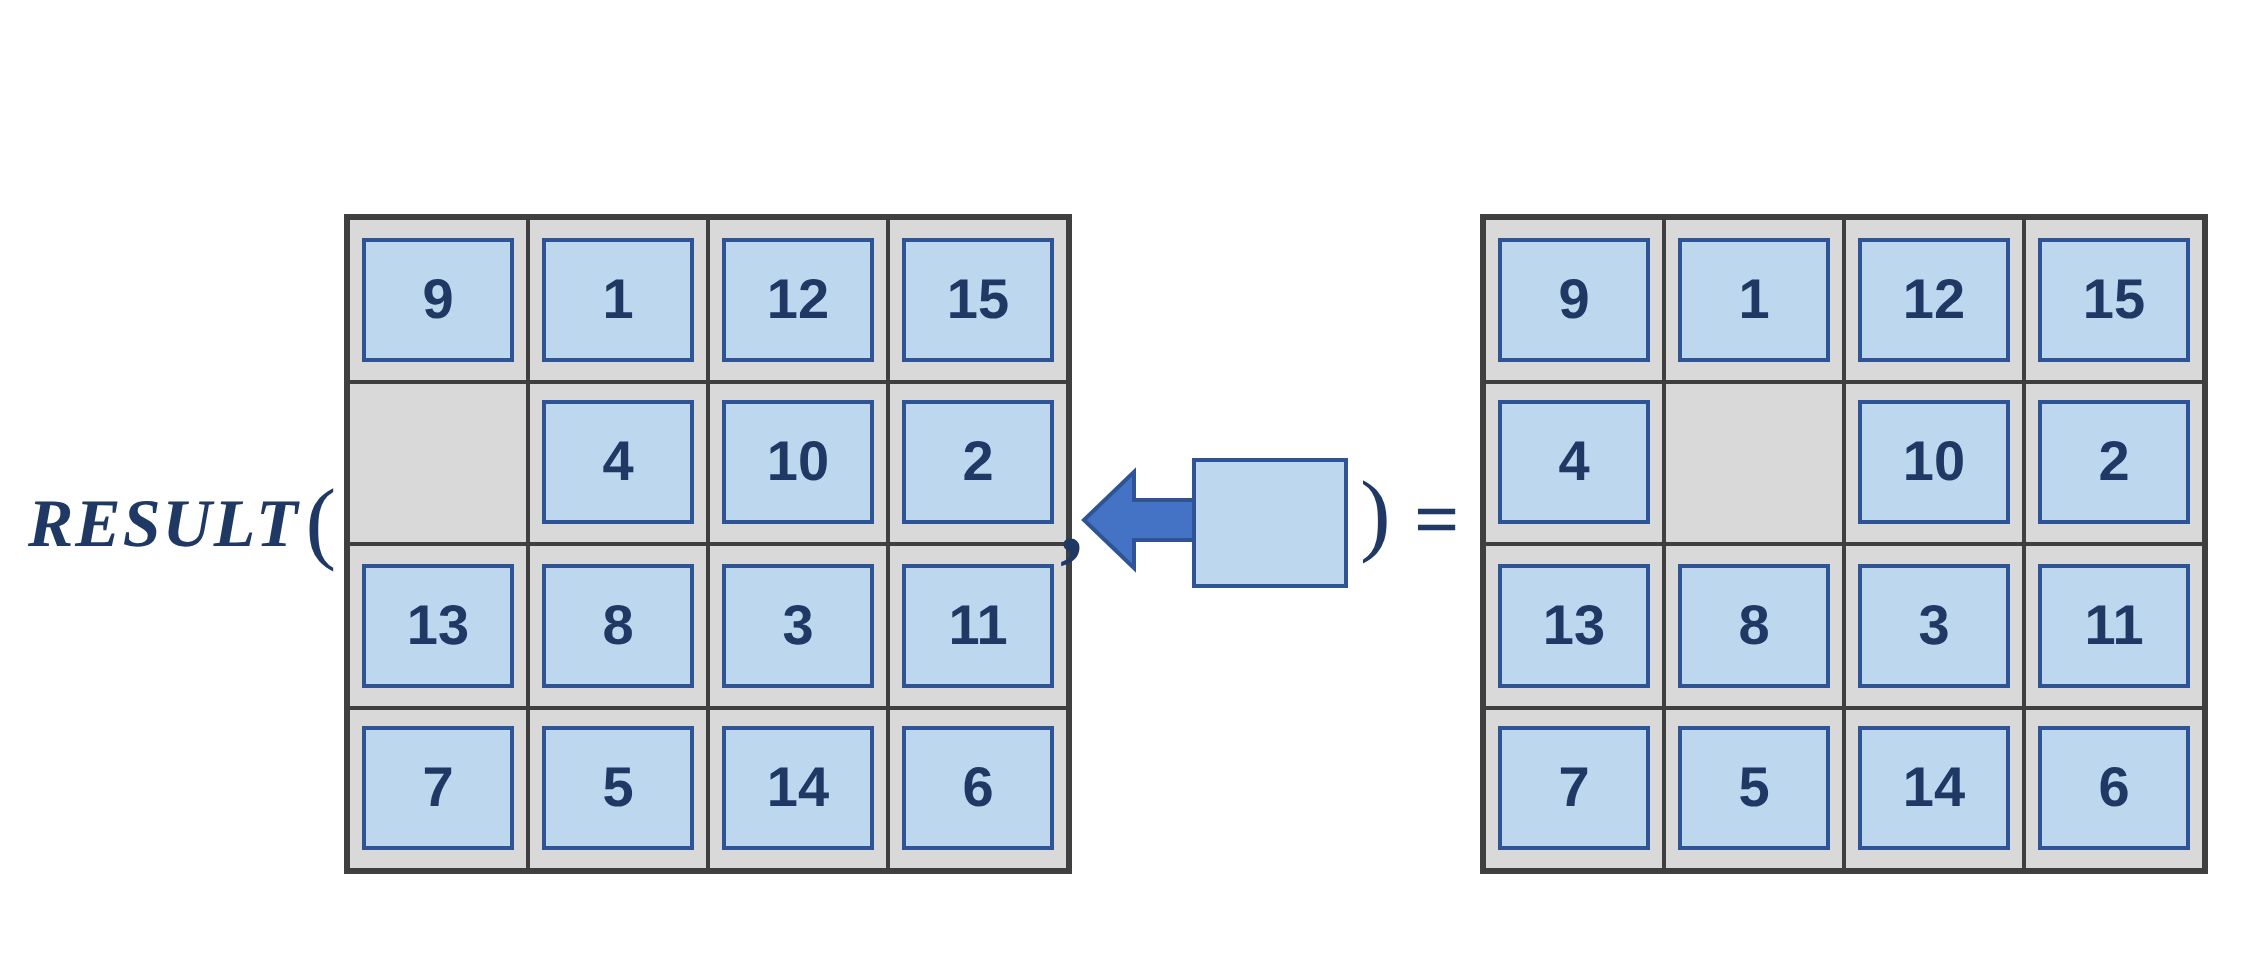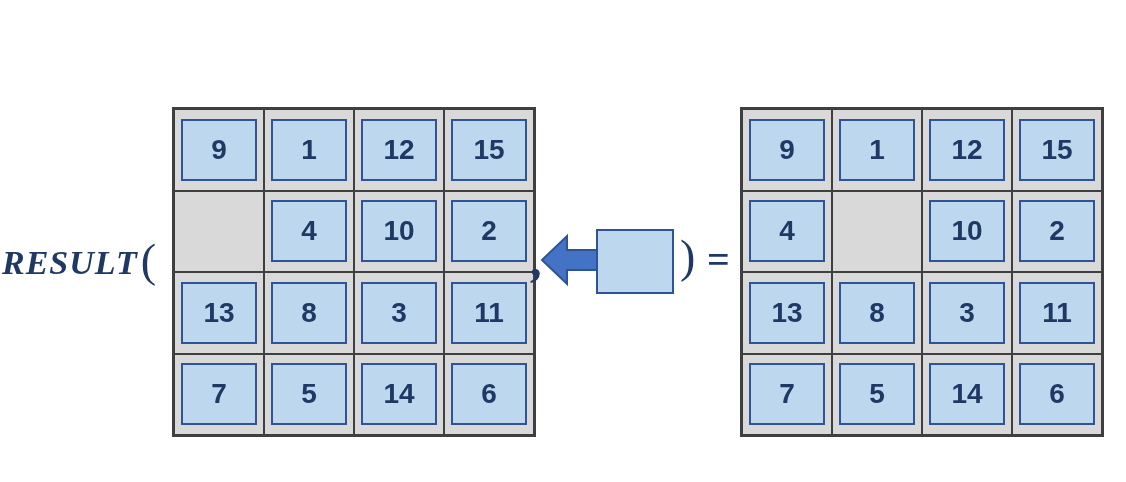--- a/index.html
+++ b/index.html
@@ -15,21 +15,21 @@
     background: #ffffff;
     overflow: hidden;
   }
   .expr-text {
     position: absolute;
     color: var(--number-text, #1F3864);
     font-family: "Liberation Serif", serif;
     white-space: nowrap;
   }
   .result-label {
-    left: 2px;
+    left: 14px;
     top: 240px;
     font-size: 34px;
     font-weight: 700;
     font-style: italic;
     letter-spacing: 1px;
     display: flex;
     align-items: center;
   }
   .paren {
     font-style: normal;

